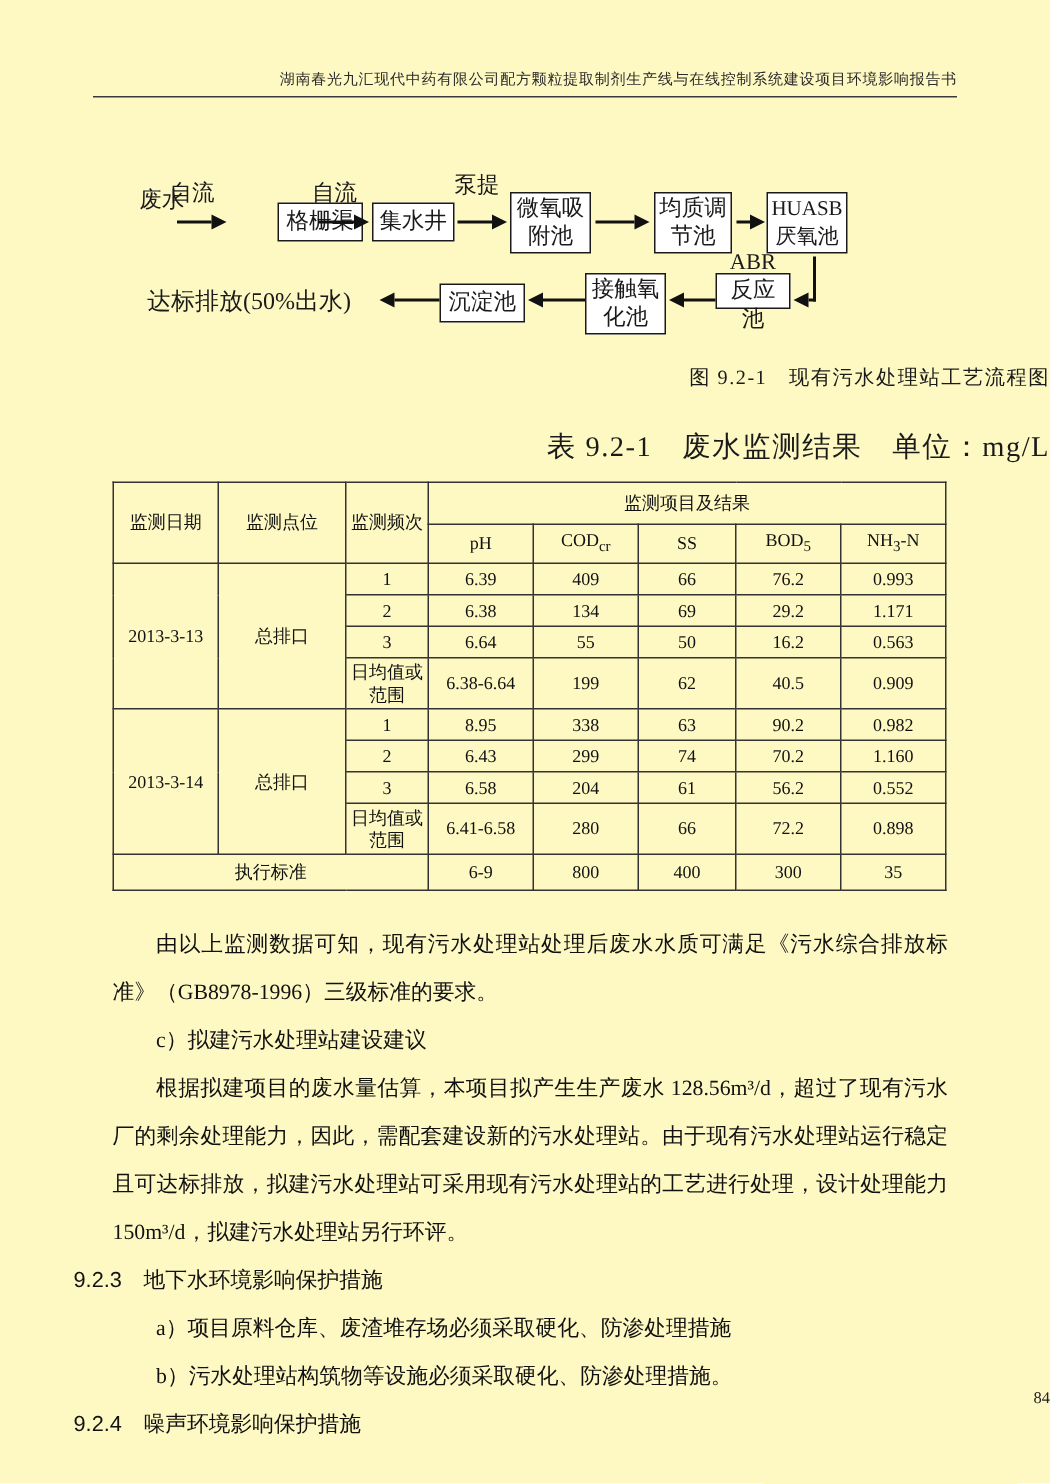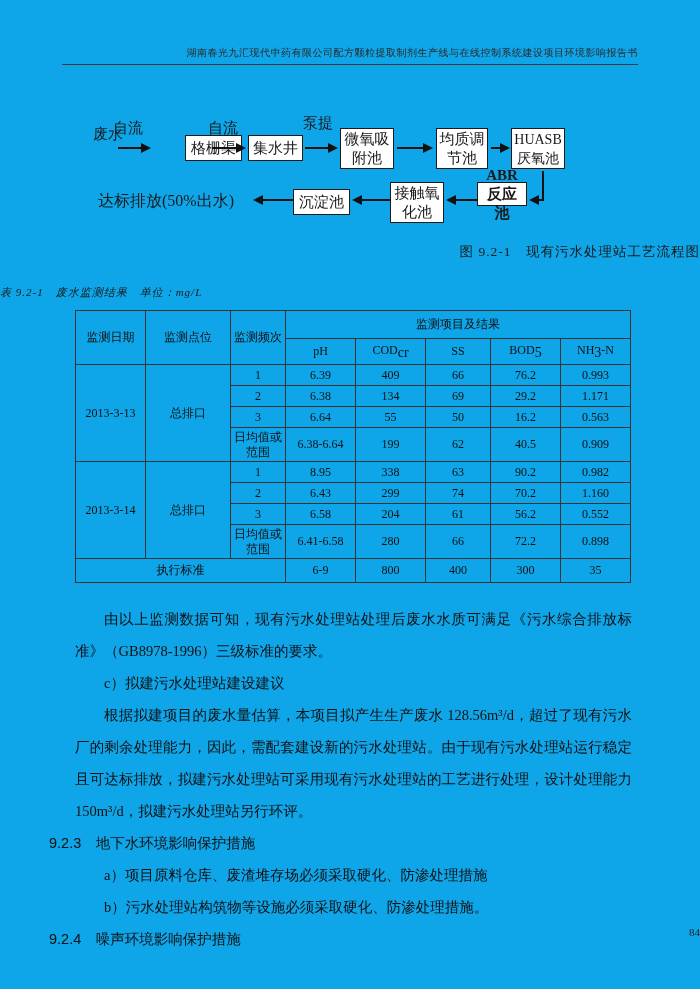--- a/index.html
+++ b/index.html
@@ -1,21 +1,21 @@
 <!DOCTYPE html>
 <html><head>
 <meta charset="utf-8">
 <style>
   * { margin:0; padding:0; box-sizing:border-box; }
   html,body { background:#ffffff; }
   .page {
     position:relative;
     width:700px; height:989px;
     margin:0 auto;
-    background:#0ea5e9;
+    background:#fef9c3;
     color:#1a1a1a;
     font-family:"Liberation Serif","DejaVu Serif",serif;
     overflow:hidden;
   }
 
   
   .page-header {
     padding:46px 62px 4px 62px;
   }
   .page-header .hd-text {
@@ -58,24 +58,23 @@
   .fig-caption {
     margin-top:10px;
     text-align:right;
     font-size:13.5px;
     letter-spacing:1px;
   }
 
   
   .tbl-title {
     margin-top:24px;
-    text-align:left;
-    font-size:11px;
+    text-align:right;
+    font-size:19px;
     letter-spacing:1px;
-    font-style:italic;
   }
   table.mon {
     margin:10px auto 0 75px;
     width:555px;
     border-collapse:collapse;
     table-layout:fixed;
     font-size:12px;
     color:#111;
   }
   table.mon th, table.mon td {
@@ -85,21 +84,21 @@
     font-weight:normal;
     padding:1px 2px;
     line-height:15px;
   }
   table.mon { border:1.5px solid #222; }
   tr.hrow1 th { height:28px; }
   tr.hrow2 th { height:26px; }
   tr.drow td { height:21px; }
   tr.avgrow td { height:34px; }
   tr.stdrow td { height:24px; }
-  table.mon sub { font-size:14px; }
+  table.mon sub { font-size:10px; }
 
   
   .para {
     margin:0 68px 0 75px;
     font-size:14.5px;
     line-height:32px;
     text-align:justify;
     color:#111;
   }
   .indent { text-indent:2em; }
@@ -160,21 +159,21 @@
 
     <div class="hline" style="left:491px; top:42px; width:9px;"></div>
     <div class="tri-r" style="left:500px; top:38px;"></div>
 
     <div class="dg-box" style="left:511px; top:23px; width:54px; height:41px; font-size:14px;">HUASB厌氧池</div>
 
     <div class="vline" style="left:542px; top:66px; height:30px;"></div>
     <div class="hline" style="left:539px; top:94px; width:5px;"></div>
     <div class="tri-l" style="left:529px; top:90px;"></div>
 
-    <div class="dg-box" style="left:477px; top:77px; width:50px; height:24px;font-weight:bold;">ABR反应池</div>
+    <div class="dg-box" style="left:477px; top:77px; width:50px; height:24px;">ABR反应池</div>
 
     <div class="hline" style="left:456px; top:94px; width:21px;"></div>
     <div class="tri-l" style="left:446px; top:90px;"></div>
 
     <div class="dg-box" style="left:390px; top:77px; width:54px; height:41px;">接触氧化池</div>
 
     <div class="hline" style="left:362px; top:94px; width:28px;"></div>
     <div class="tri-l" style="left:352px; top:90px;"></div>
 
     <div class="dg-box" style="left:293px; top:84px; width:57px; height:26px;">沉淀池</div>

